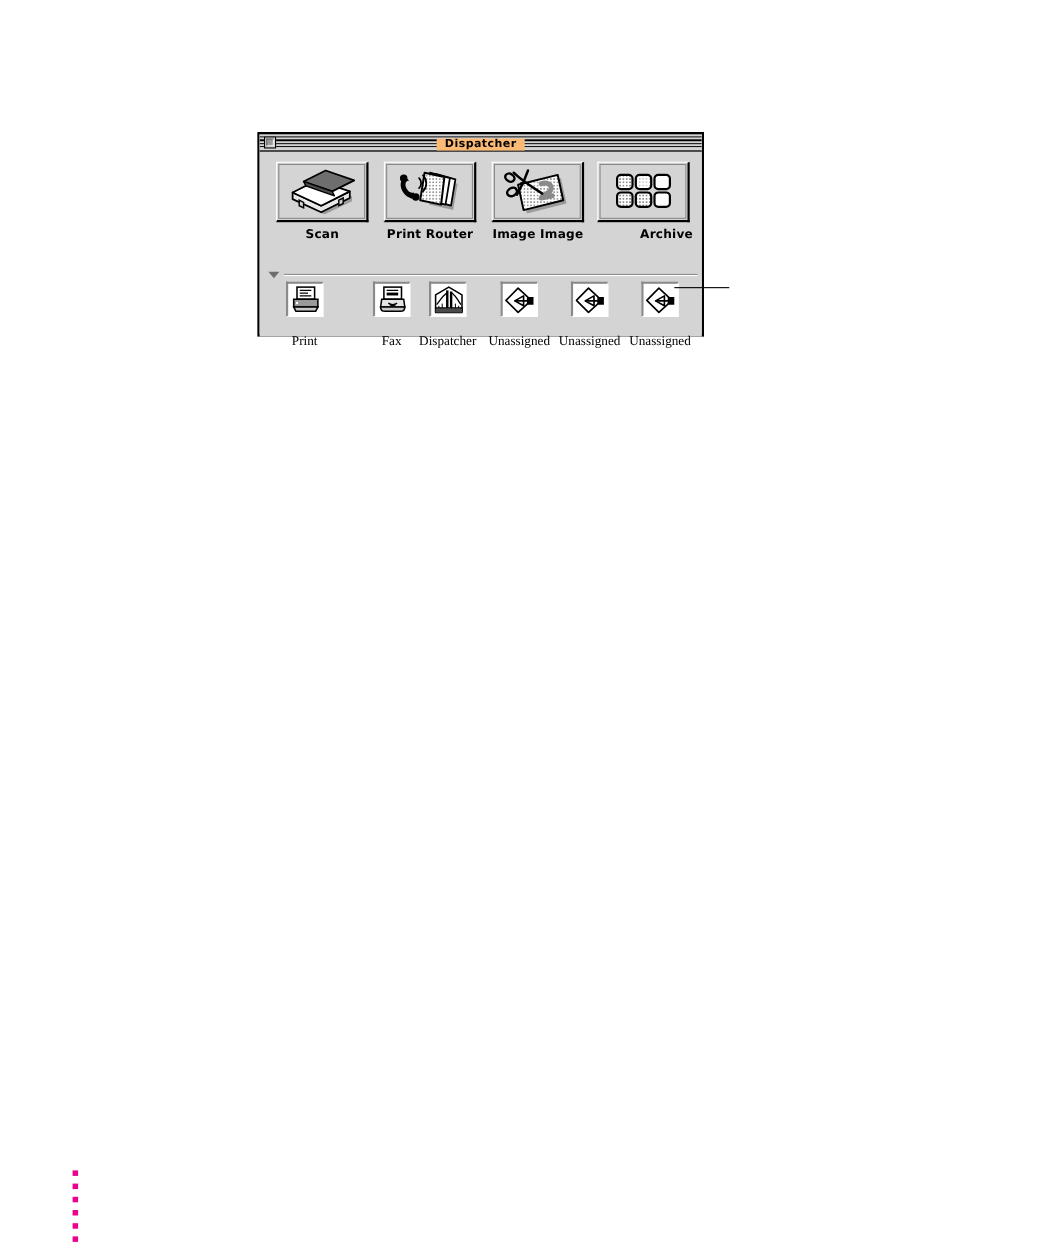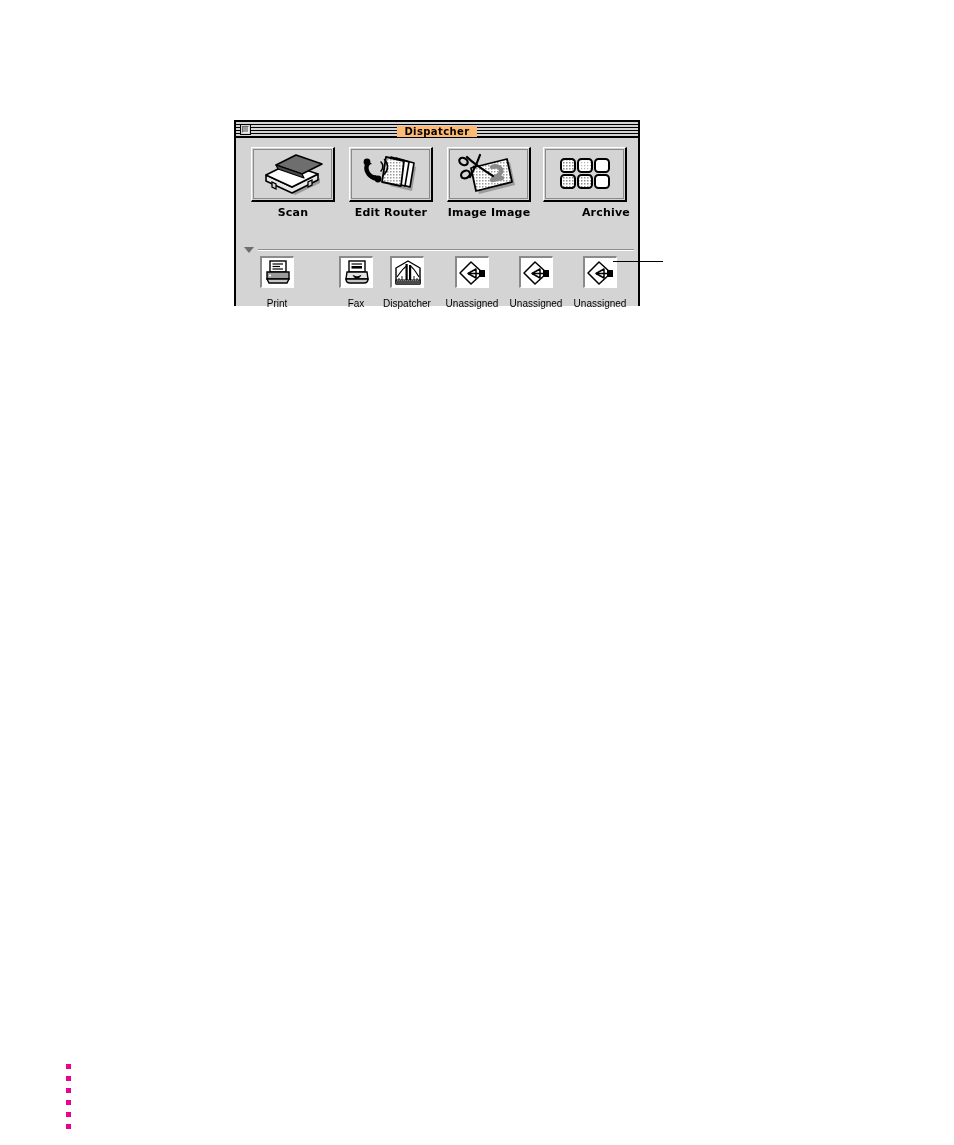--- a/index.html
+++ b/index.html
@@ -199,24 +199,24 @@
     position: relative;
     overflow: hidden;
   }
   .small-btn svg {
     position: absolute;
     left: 50%;
     top: 50%;
     transform: translate(-50%, -50%);
   }
   .small-label {
-    margin-top: 10px;
-    font-size: 10px;
+    margin-top: 15px;
+    font-size: 12px;
     color: #000000;
-    font-family: Liberation Sans, sans-serif;
+    font-family: Liberation Serif, serif;
     white-space: nowrap;
   }
 
   
   #callout-line {
     position: absolute;
     left: 613px;
     top: 261px;
     width: 50px;
     height: 1px;
@@ -300,21 +300,21 @@
             <path d="M26 4 L44 8 L41 33 L22 29 Z" fill="url(#halftoneA)" stroke="#000" stroke-width="1.8" stroke-linejoin="round"></path>
 
             <path d="M8 8 C4 10 3 16 6 21 C9 26 15 29 19 27 L16 22 C13 23 10 20 9 17 C8 14 9 11 12 11 Z" fill="#000000"></path>
             <circle cx="7" cy="9" r="3.4" fill="#000000"></circle>
             <circle cx="18" cy="26" r="3.4" fill="#000000"></circle>
 
             <path d="M21 9 C23.5 11.5 23.5 15.5 21 18" fill="none" stroke="#000" stroke-width="1.6" stroke-linecap="round"></path>
             <path d="M24.5 6.5 C28.5 10.5 28.5 17 24.5 21" fill="none" stroke="#000" stroke-width="1.6" stroke-linecap="round"></path>
           </svg>
         </div>
-        <div class="big-label">Edit Router</div>
+        <div class="big-label">Print Router</div>
       </div>
 
       <div class="big-cell" style="left:208px;">
         <div class="big-btn">
           <div class="inner"></div>
           <svg width="62" height="42" viewBox="0 0 62 42">
             <defs>
               <pattern id="halftoneB" width="3" height="3" patternUnits="userSpaceOnUse">
                 <rect width="3" height="3" fill="#ffffff"></rect>
                 <rect width="1.5" height="1.5" fill="#9a9a9a"></rect>

